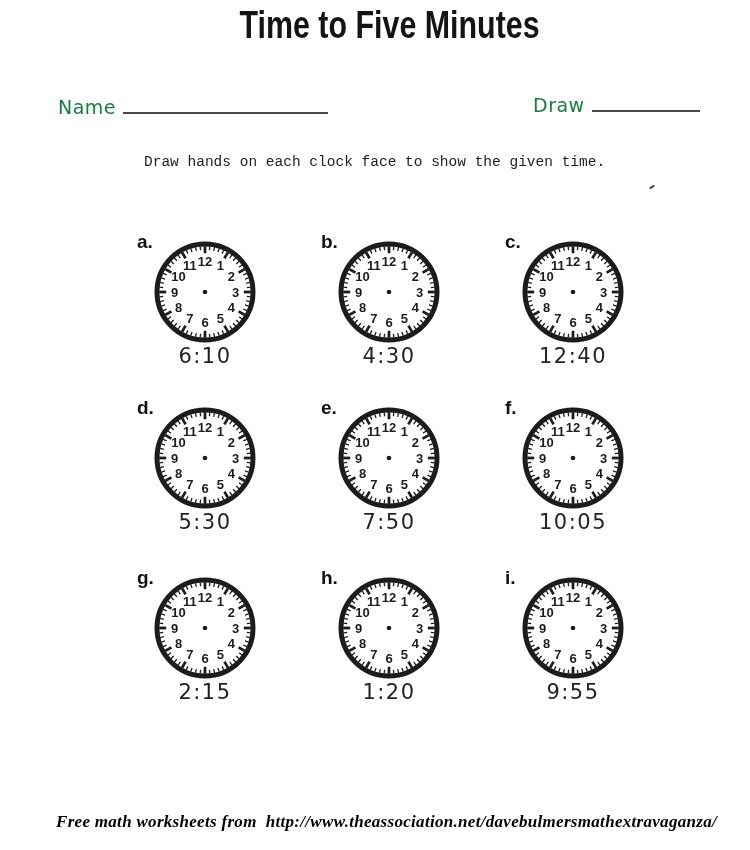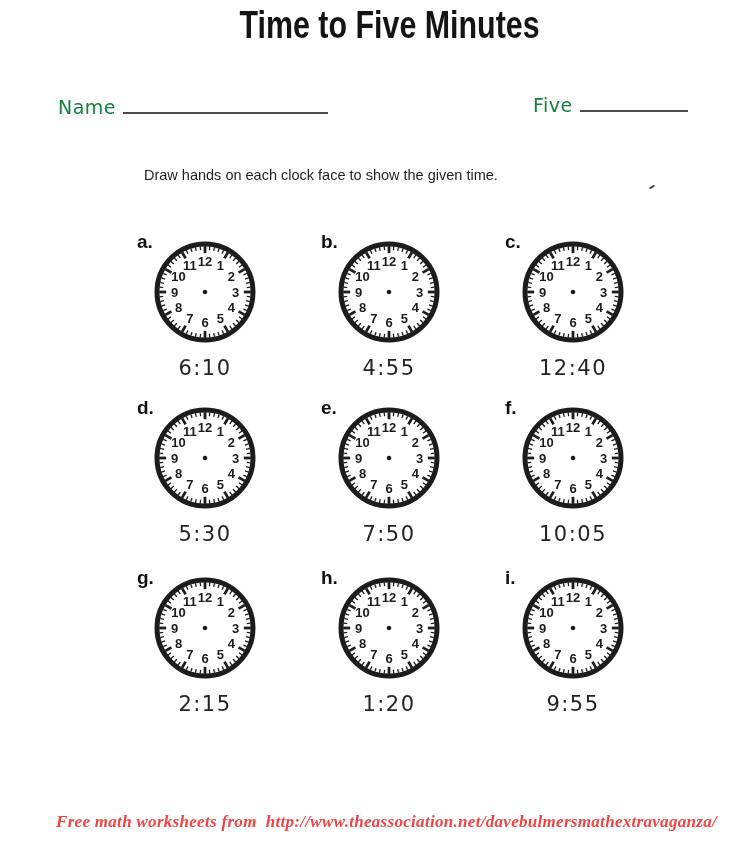--- a/index.html
+++ b/index.html
@@ -42,22 +42,22 @@
     height: 14px;
     vertical-align: baseline;
   }
   .name-line { width: 205px; margin-left: 7px; }
   .date-line { width: 108px; margin-left: 7px; }
 
   
   .instructions {
     position: absolute;
     left: 144px;
-    top: 164px;
-    font-family: Liberation Sans, sans-serif;
+    top: 151px;
+    font-family: Liberation Mono, monospace;
     font-size: 14.5px;
     line-height: 1.6;
     color: #1e1e1e;
   }
 
   
   .artifact {
     position: absolute;
     left: 649px;
     top: 186px;
@@ -87,56 +87,56 @@
     font-size: 19px;
     color: #111111;
   }
   .clock { display: block; margin: 10px auto 0 auto; }
   .clock text {
     font-family: "Liberation Sans", sans-serif;
     font-size: 13px;
     font-weight: bold;
   }
   .ptime {
-    margin-top: 12px;
+    margin-top: 0;
     font-family: "DejaVu Sans", sans-serif;
     font-size: 21px;
     letter-spacing: 1.5px;
     color: #242424;
   }
 
   
   .credit {
     position: absolute;
     left: 56px;
     top: 812px;
     font-family: "Liberation Serif", serif;
     font-style: italic;
     font-weight: bold;
     font-size: 17px;
     letter-spacing: 0.3px;
-    color: #ef4444;
+    color: #000000;
     white-space: pre;
   }
 </style>
 </head>
 <body>
 
 <div class="page">
 
   <header class="title-row">
     <h1>Time to Five Minutes</h1>
   </header>
 
   <div class="name-field">
     <span class="field-label">Name</span><span class="blank-line name-line"></span>
   </div>
 
   <div class="date-field">
-    <span class="field-label">Five</span><span class="blank-line date-line"></span>
+    <span class="field-label">Draw</span><span class="blank-line date-line"></span>
   </div>
 
   <div class="instructions">
     <div>Draw hands on each clock face to show the given time.</div>
   </div>
 
   <span class="artifact"></span>
 
   <main class="clock-grid">
       <section class="cell">
@@ -290,21 +290,21 @@
           <text x="67.25" y="78.41" text-anchor="middle" dominant-baseline="central" fill="#1c1c1c">5</text>
           <text x="52.00" y="82.50" text-anchor="middle" dominant-baseline="central" fill="#1c1c1c">6</text>
           <text x="36.75" y="78.41" text-anchor="middle" dominant-baseline="central" fill="#1c1c1c">7</text>
           <text x="25.59" y="67.25" text-anchor="middle" dominant-baseline="central" fill="#1c1c1c">8</text>
           <text x="21.50" y="52.00" text-anchor="middle" dominant-baseline="central" fill="#1c1c1c">9</text>
           <text x="25.59" y="36.75" text-anchor="middle" dominant-baseline="central" fill="#1c1c1c">10</text>
           <text x="36.75" y="25.59" text-anchor="middle" dominant-baseline="central" fill="#1c1c1c">11</text>
           <text x="52.00" y="21.50" text-anchor="middle" dominant-baseline="central" fill="#1c1c1c">12</text>
           <circle cx="52" cy="52" r="2.3" fill="#1c1c1c"></circle>
         </svg>
-    <div class="ptime">4:55</div>
+    <div class="ptime">4:30</div>
   </section>
       <section class="cell">
     <span class="plabel">c.</span>
     <svg class="clock" width="104" height="104" viewBox="0 0 104 104">
           <circle cx="52" cy="52" r="48" fill="#ffffff" stroke="#1c1c1c" stroke-width="5"></circle>
           <line x1="52.00" y1="6.20" x2="52.00" y2="13.20" stroke="#1c1c1c" stroke-width="2.8"></line>
           <line x1="56.79" y1="6.45" x2="56.39" y2="10.23" stroke="#1c1c1c" stroke-width="1.3"></line>
           <line x1="61.52" y1="7.20" x2="60.73" y2="10.92" stroke="#1c1c1c" stroke-width="1.3"></line>
           <line x1="66.15" y1="8.44" x2="64.98" y2="12.06" stroke="#1c1c1c" stroke-width="1.3"></line>
           <line x1="70.63" y1="10.16" x2="69.08" y2="13.63" stroke="#1c1c1c" stroke-width="1.3"></line>

